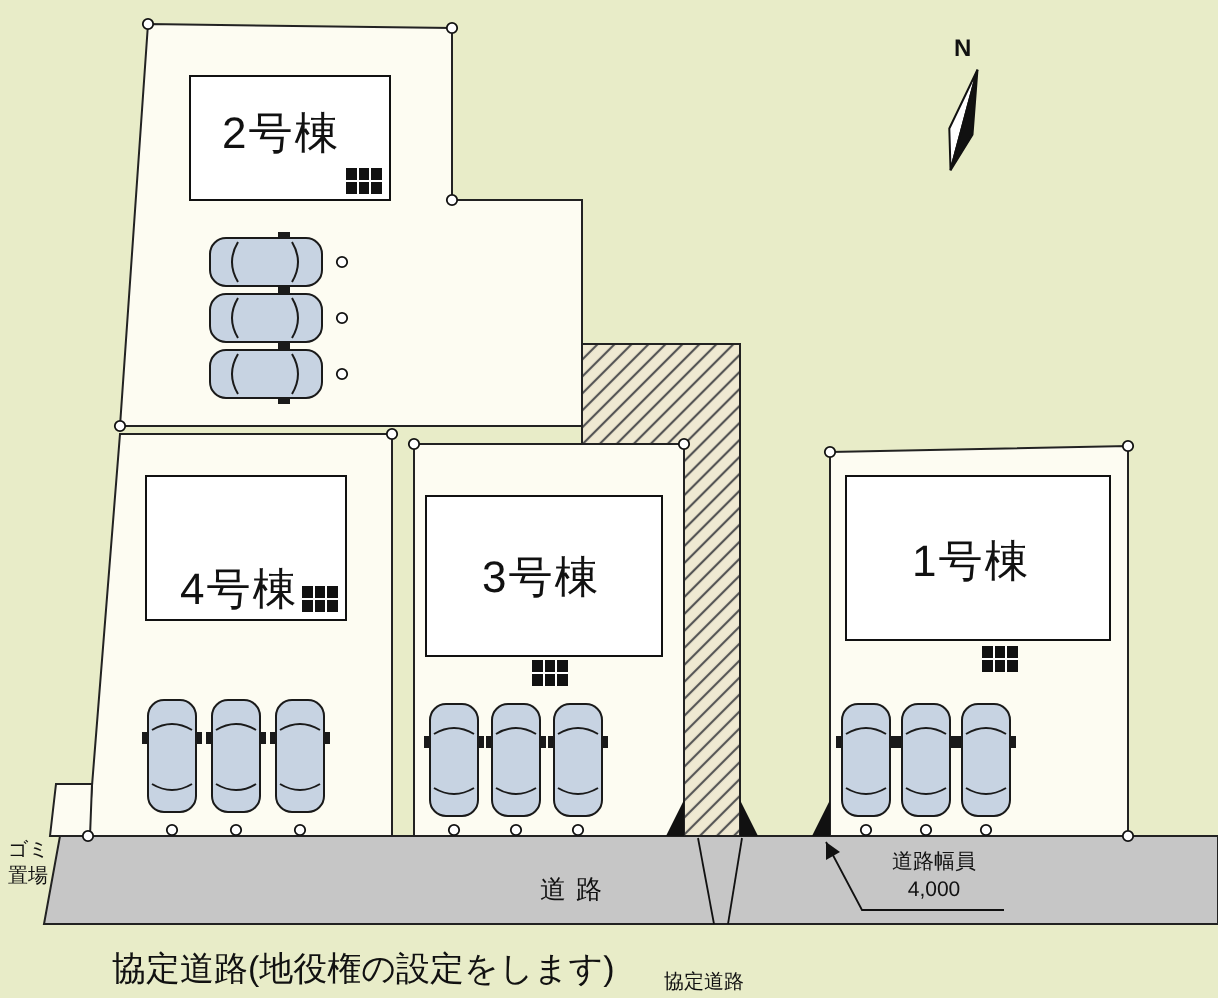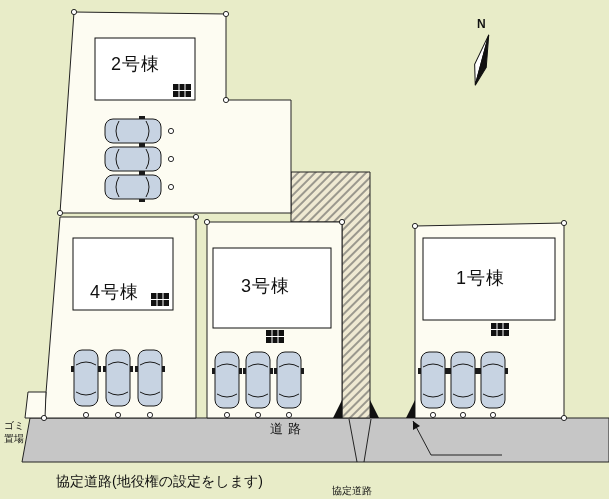--- a/index.html
+++ b/index.html
@@ -4,26 +4,26 @@
 <style>
   html,body { margin:0; padding:0; background:#e8ecc8; }
   .stage {
     position:relative; width:609px; height:499px; overflow:hidden;
     background:#e8ecc8;
     font-family:"Liberation Sans","DejaVu Sans",sans-serif;
     color:#111;
   }
   .stage svg { position:absolute; left:0; top:0; }
   .lbl { position:absolute; white-space:nowrap; color:#111; }
-  .building-label { font-size:18px; letter-spacing:1px; }
+  .building-label { font-size:22px; letter-spacing:1px; }
   .north-label { font-size:12px; font-weight:bold; }
   .road-label { font-size:13px; letter-spacing:5px; }
   .garbage-label { font-size:10px; width:22px; white-space:normal; word-break:break-all; line-height:1.3; }
   .road-width-box { position:absolute; left:428px; top:424px; width:78px; text-align:center; font-size:10.5px; line-height:1.35; }
-  .agreement-note { font-size:14px; }
+  .agreement-note { font-size:17px; }
   .callout-title { font-size:10px; }
   .callout-sub { font-size:9.5px; }
 </style>
 </head>
 <body>
 
 <div class="stage">
 
   <svg width="609" height="499" viewBox="0 0 609 499">
     <defs>
@@ -136,20 +136,24 @@
 
   <div class="lbl north-label" style="left:477px; top:17px;">N</div>
 
   <div class="lbl building-label" style="left:111px; top:52px;">2号棟</div>
   <div class="lbl building-label" style="left:90px; top:280px;">4号棟</div>
   <div class="lbl building-label" style="left:241px; top:274px;">3号棟</div>
   <div class="lbl building-label" style="left:456px; top:266px;">1号棟</div>
 
   <div class="lbl garbage-label" style="left:4px; top:375px;margin-top:44px;">ゴミ置場</div>
 
-  <div class="lbl road-label" style="left:270px; top:420px;">道路</div>
+  <div class="lbl road-label" style="left:270px; top:436px;">道路</div>
 
+  <div class="road-width-box">
+    <div>道路幅員</div>
+    <div>4,000</div>
+  </div>
 
   <div class="lbl agreement-note" style="left:56px; top:473px;">協定道路(地役権の設定をします)</div>
 
   <div class="lbl callout-title" style="left:332px; top:464px;margin-top:20px;">協定道路</div>
 
 </div>
 
 </body></html>

